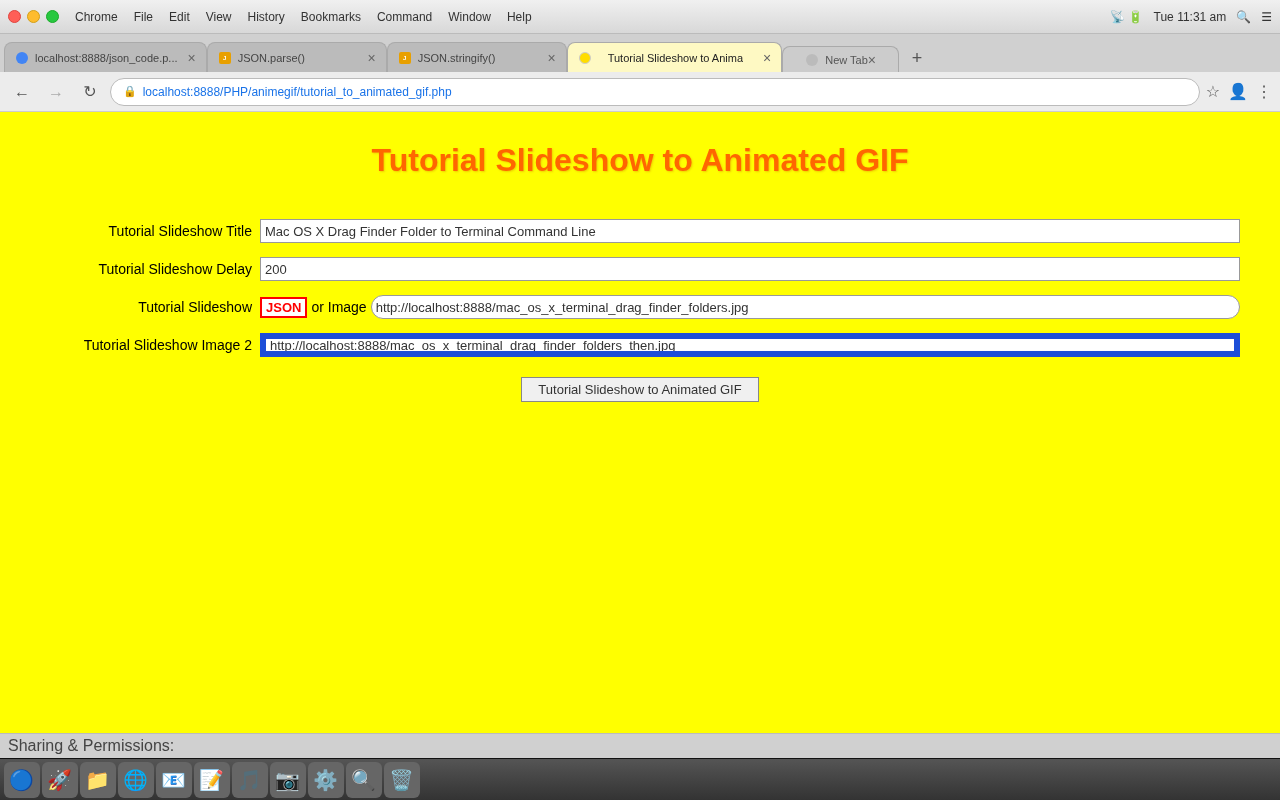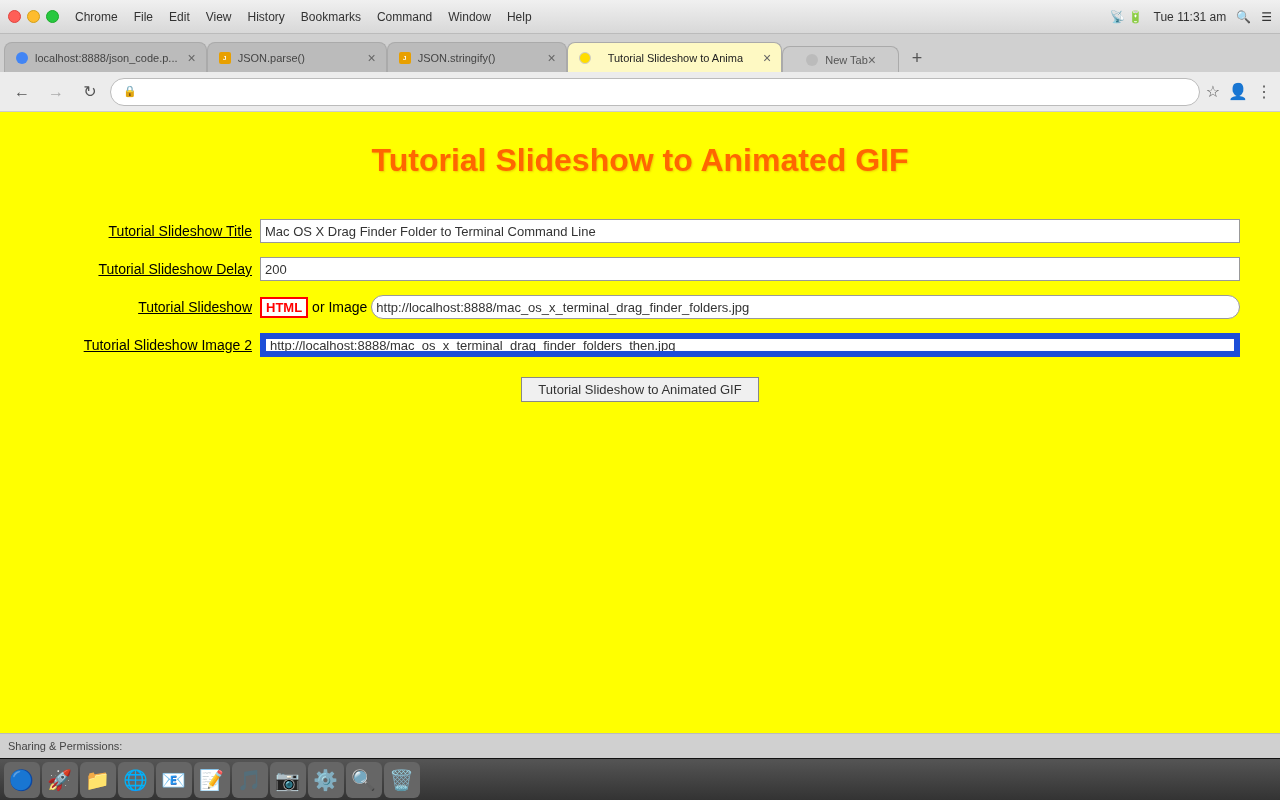--- a/index.html
+++ b/index.html
@@ -125,21 +125,20 @@
       align-items: center;
     }
 
     .form-label {
       font-size: 14px;
       color: #000;
       white-space: nowrap;
       min-width: 220px;
       text-align: right;
       padding-right: 8px;
-      text-decoration: underline;
     }
 
     .form-input {
       flex: 1;
       height: 24px;
       border: 1px solid #999;
       background: white;
       font-size: 13px;
       padding: 0 4px;
       color: #333;
@@ -190,21 +189,21 @@
       border-top: 1px solid #111;
     }
     .taskbar-icon { width: 36px; height: 36px; border-radius: 6px; background: #666; display: flex; align-items: center; justify-content: center; font-size: 20px; cursor: pointer; }
 
     .bottom-bar {
       height: 20px;
       background: #d0d0d0;
       display: flex;
       align-items: center;
       padding: 12px 8px;
-      font-size: 11px;
+      font-size: 16px;
       color: #444;
       border-top: 1px solid #bbb;
     }
   </style>
 </head>
 <body>
 
 <div class="browser-frame">
 
   <div class="title-bar">
@@ -275,20 +274,21 @@
     </div>
     <div class="new-tab-btn">+</div>
   </div>
 
   <div class="address-bar">
     <button class="nav-btn">←</button>
     <button class="nav-btn disabled">→</button>
     <button class="nav-btn">↻</button>
     <div class="url-bar">
       <span class="url-lock">🔒</span>
+      <span class="url-text">localhost:8888/PHP/animegif/tutorial_to_animated_gif.php</span>
     </div>
     <div class="address-bar-right">
       <span class="addr-icon">☆</span>
       <span class="addr-icon">👤</span>
       <span class="addr-icon">⋮</span>
     </div>
   </div>
 
   <div class="page-content">
     <div class="page-inner">
@@ -299,21 +299,21 @@
         <input class="form-input" type="text" style="width: calc(100% - 220px);" value="Mac OS X Drag Finder Folder to Terminal Command Line">
       </div>
 
       <div class="form-row">
         <label class="form-label">Tutorial Slideshow Delay</label>
         <input class="form-input" type="text" style="width: calc(100% - 220px);" value="200">
       </div>
 
       <div class="form-row">
         <label class="form-label">Tutorial Slideshow</label>
-        <span class="html-badge">HTML</span>
+        <span class="html-badge">JSON</span>
         <span class="or-image-label">or Image</span>
         <input class="form-input" type="text" style="flex: 1 1 0%; border-radius: 12px;" value="http://localhost:8888/mac_os_x_terminal_drag_finder_folders.jpg">
       </div>
 
       <div class="form-row">
         <label class="form-label">Tutorial Slideshow Image 2</label>
         <input class="form-input focused" type="text" style="width: calc(100% - 220px);" value="http://localhost:8888/mac_os_x_terminal_drag_finder_folders_then.jpg">
       </div>
 
       <div style="text-align:center; margin-top: 16px;">

